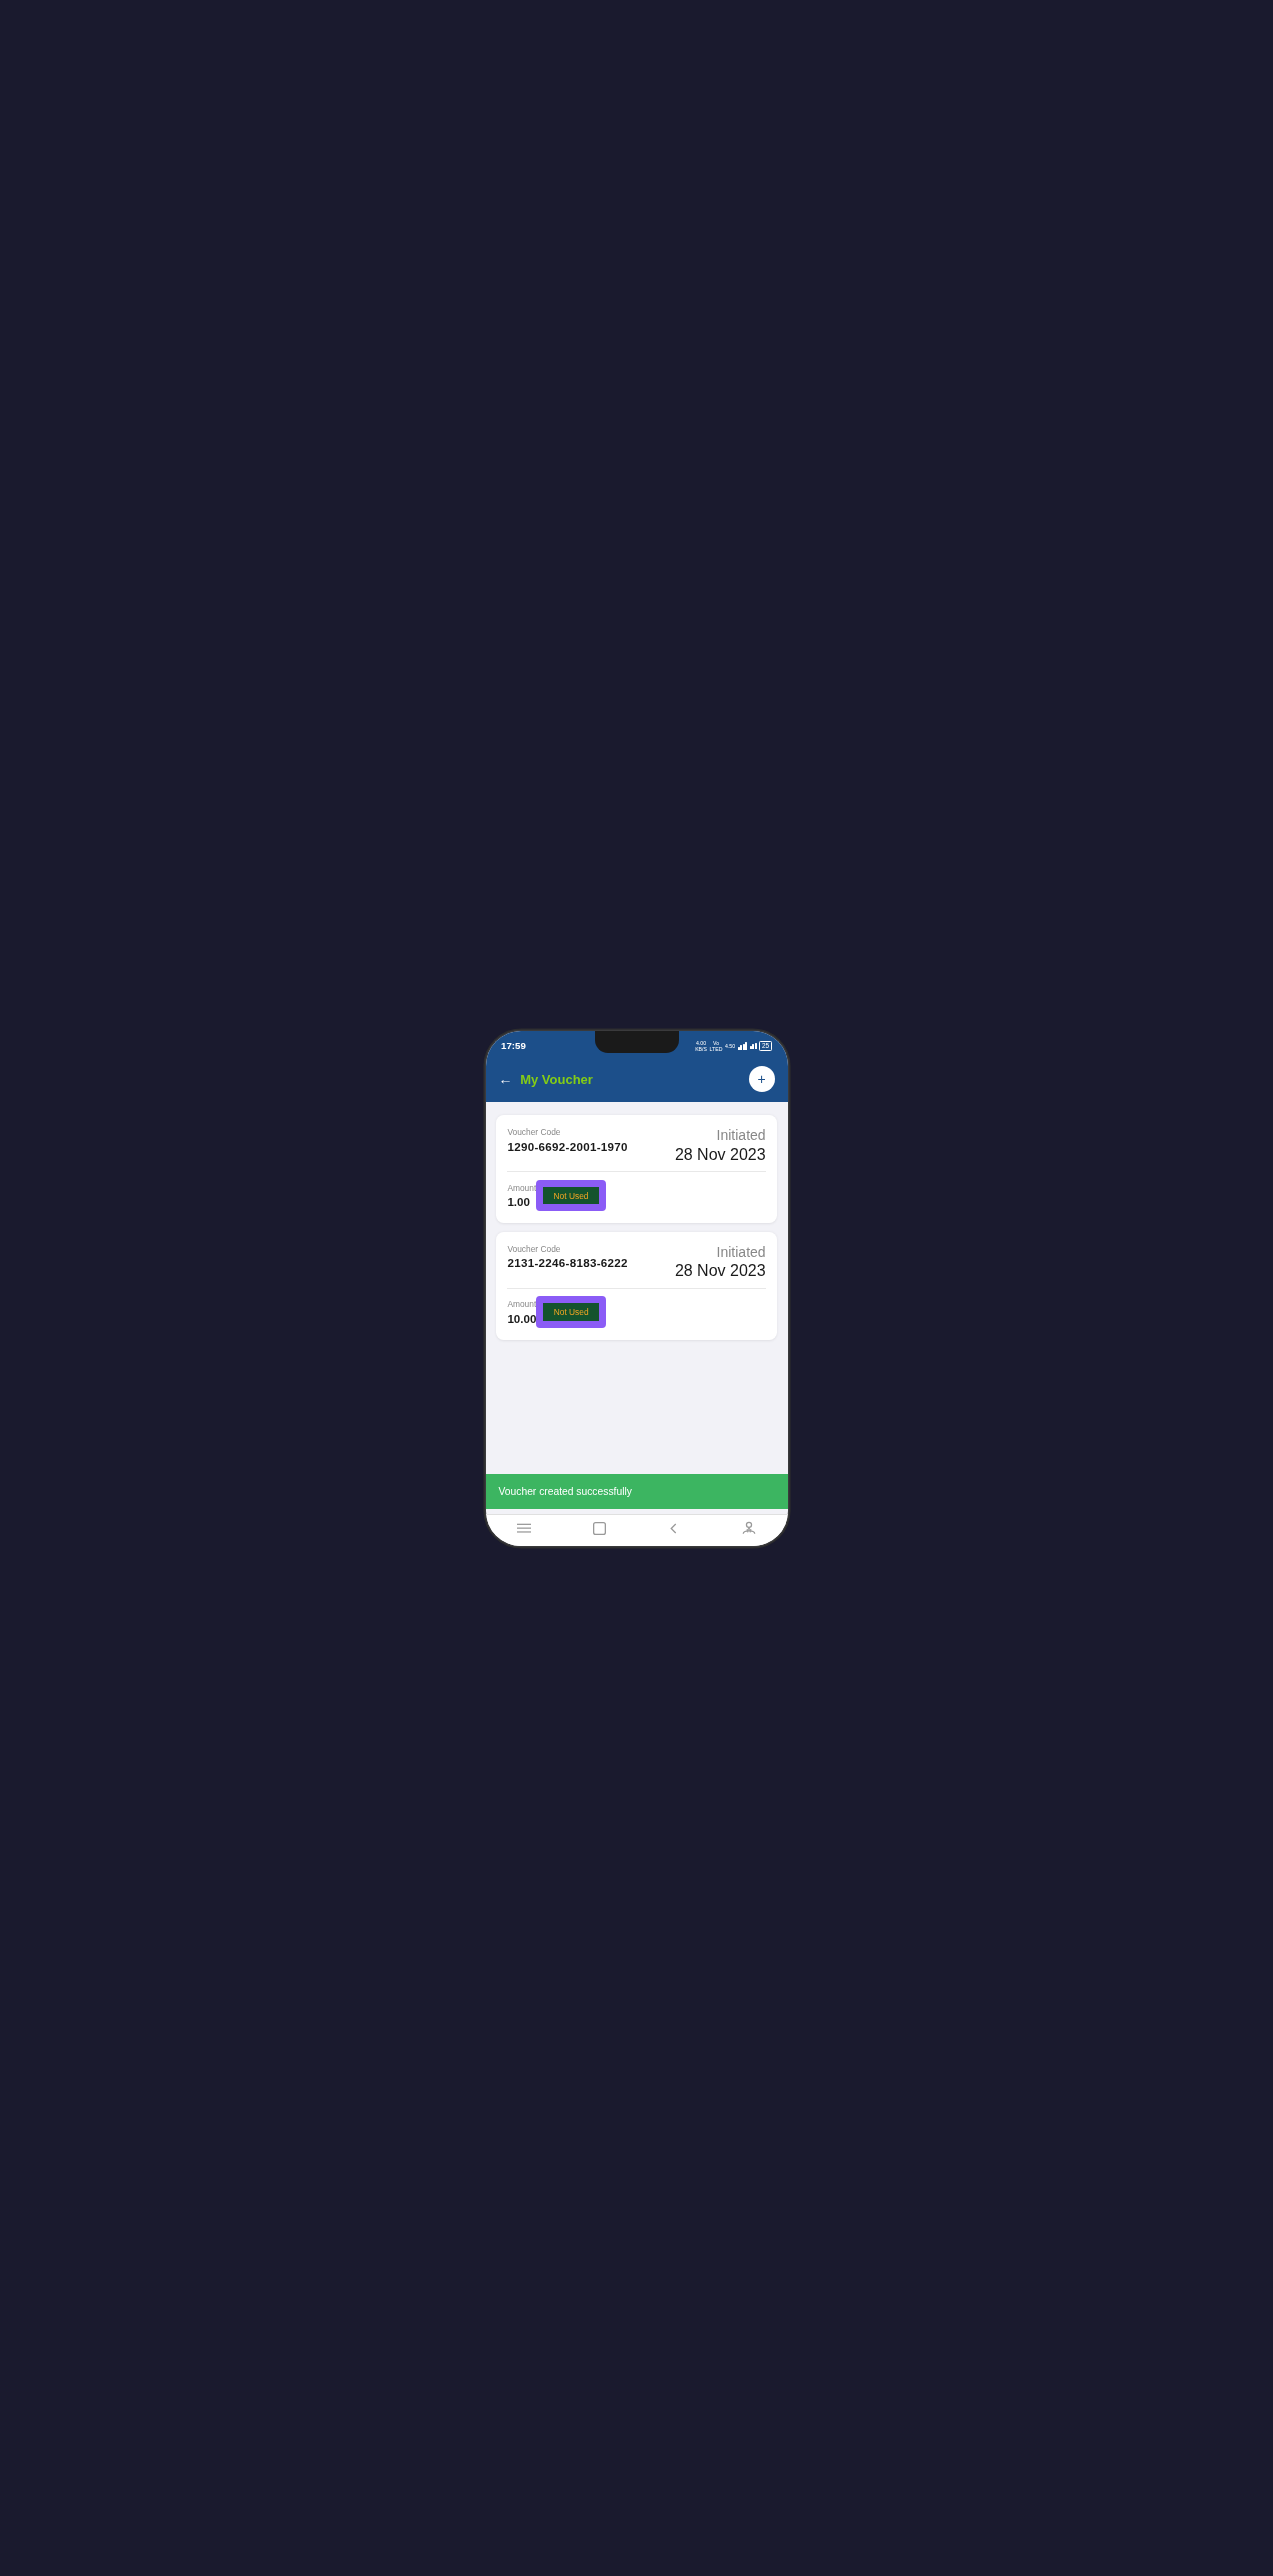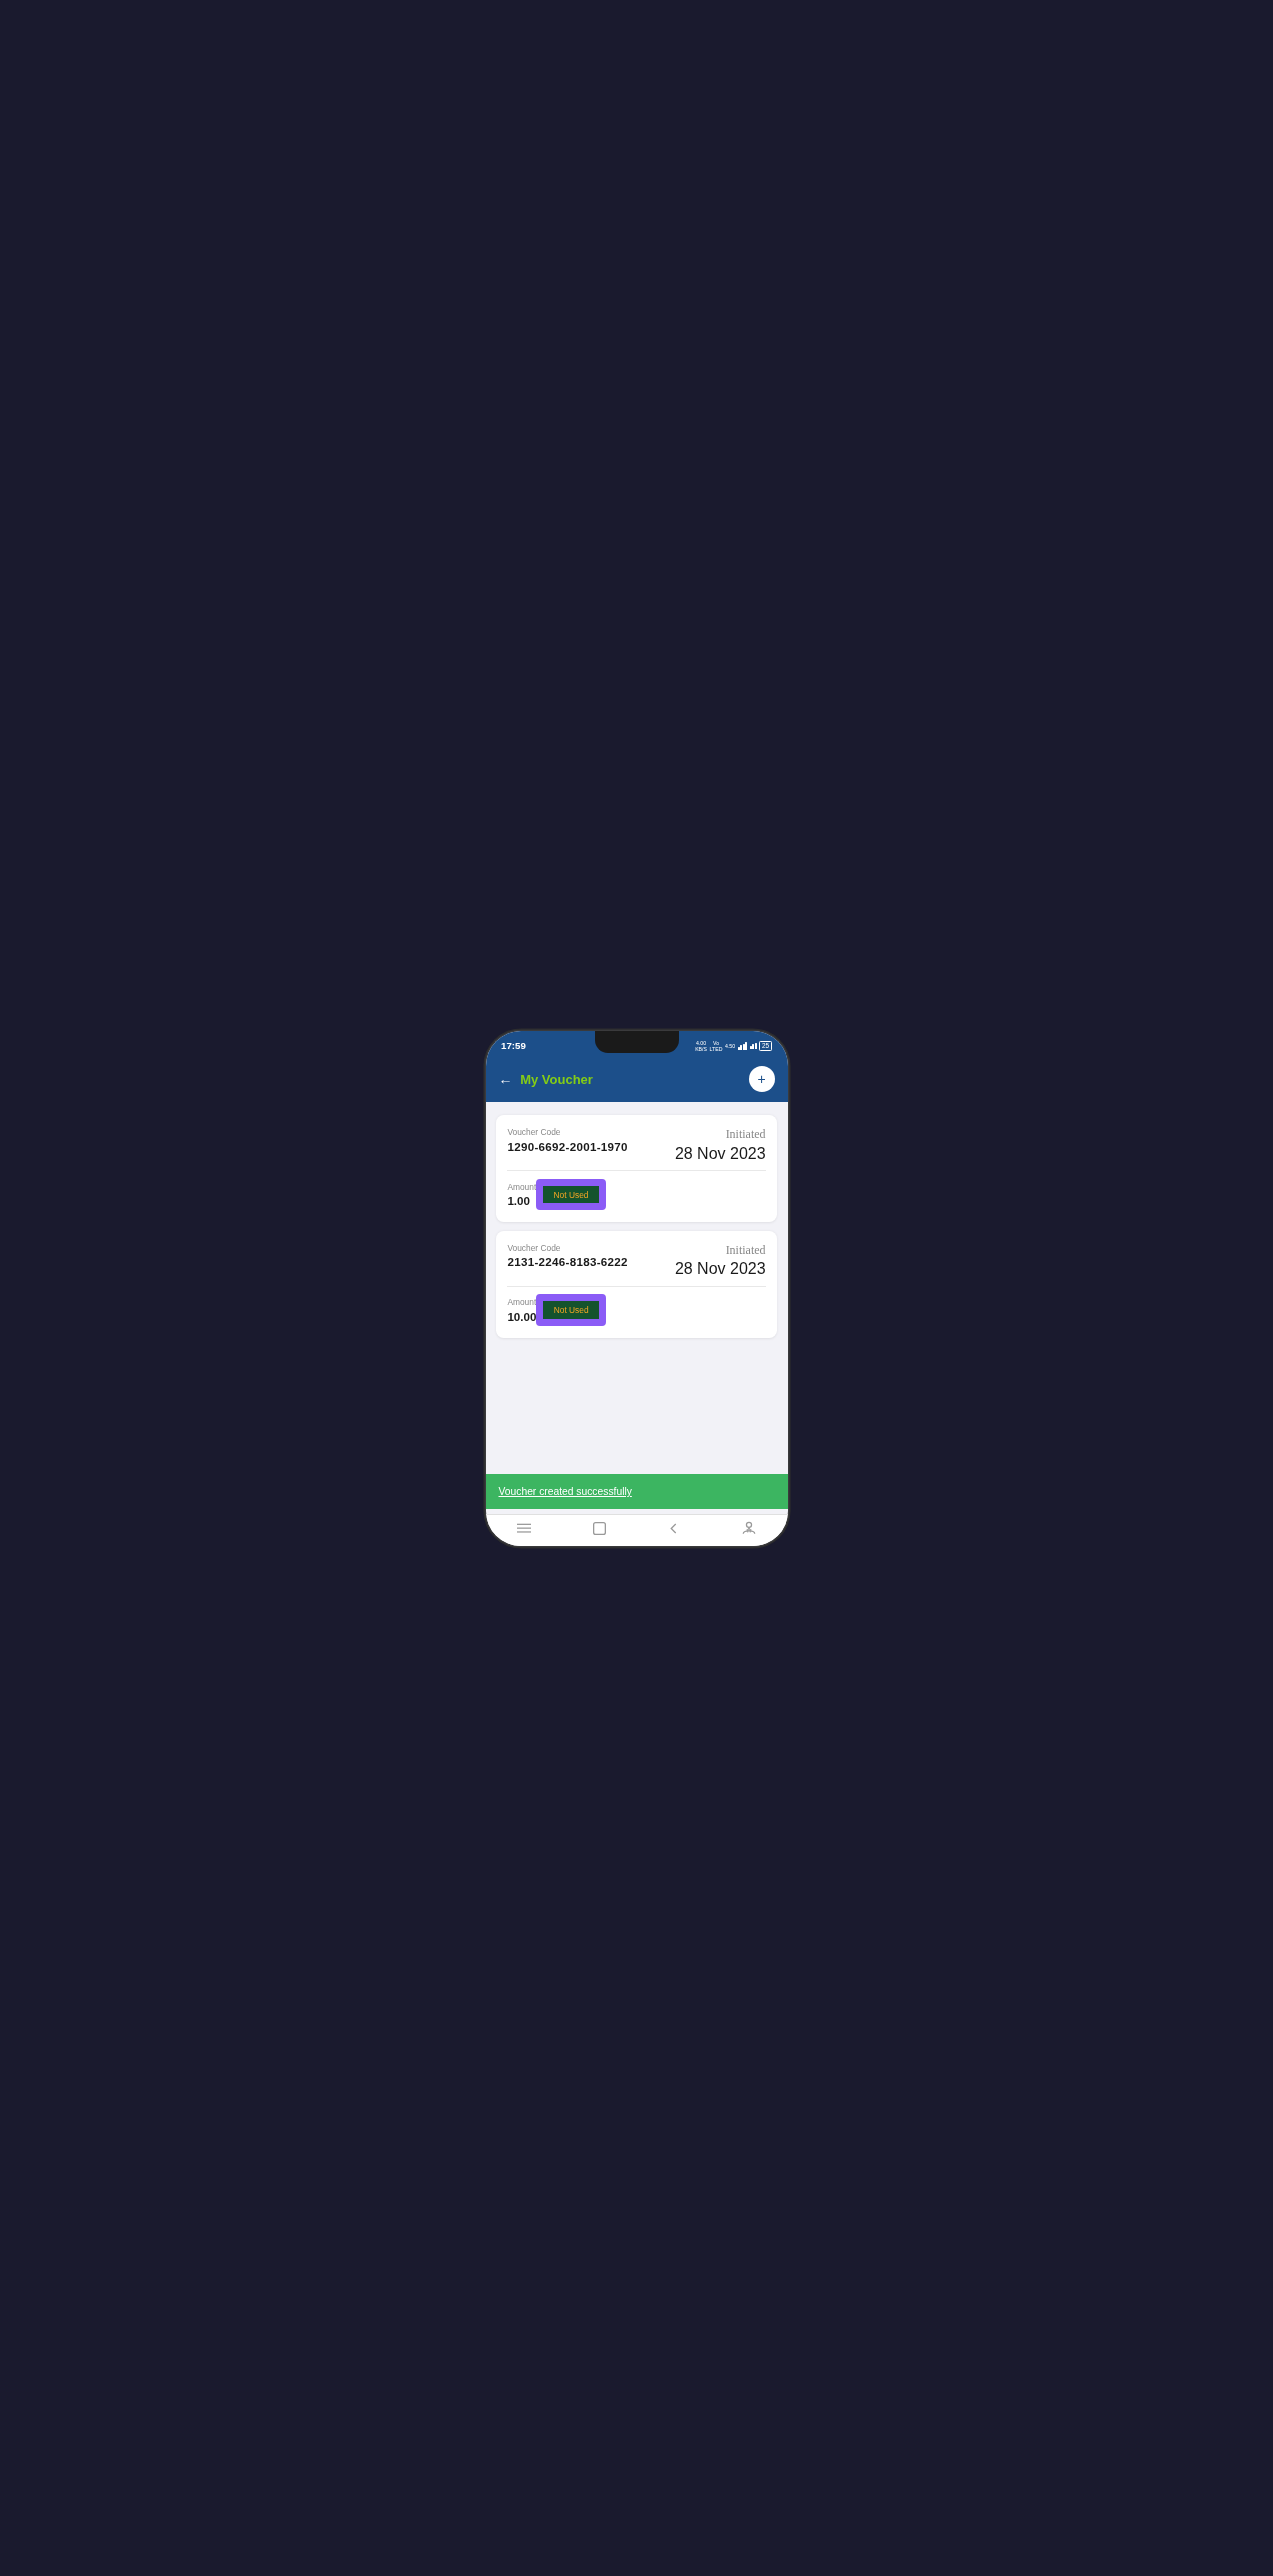--- a/index.html
+++ b/index.html
@@ -157,24 +157,23 @@
       font-weight: 700;
       color: #1a1a1a;
       letter-spacing: 0.3px;
     }
 
     .initiated-section {
       text-align: right;
     }
 
     .initiated-label {
-      font-size: 12px;
+      font-size: 14px;
       color: #888;
       margin-bottom: 2.6px;
-      font-family: Liberation Serif, serif;
     }
 
     .initiated-date {
       font-size: 16px;
       font-weight: 400;
       color: #1a1a1a;
     }
 
     .divider {
       height: 0.6px;
@@ -217,21 +216,20 @@
       background: #3cb561;
       margin: 0 0 5.2px 0;
       padding: 11.6px 13px;
       flex-shrink: 0;
     }
 
     .success-text {
       color: white;
       font-size: 10.3px;
       font-weight: 500;
-      text-decoration: underline;
     }
 
     
     .bottom-nav {
       background: white;
       padding: 6.4px 0 10.3px;
       display: flex;
       justify-content: space-around;
       align-items: center;
       flex-shrink: 0;

